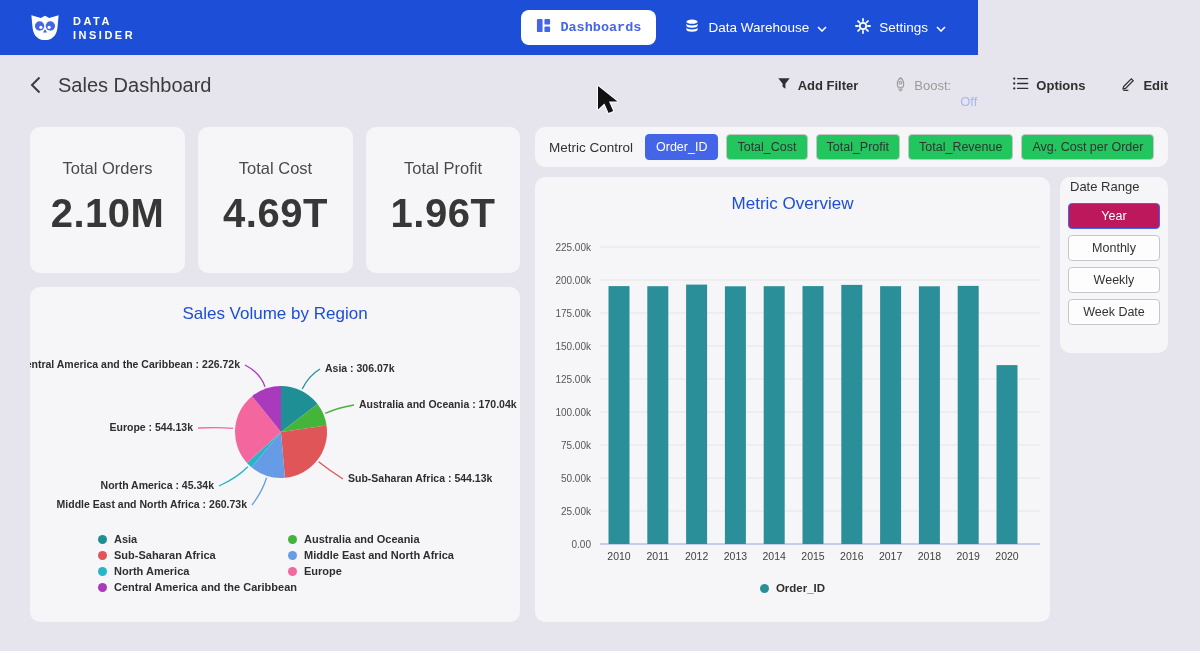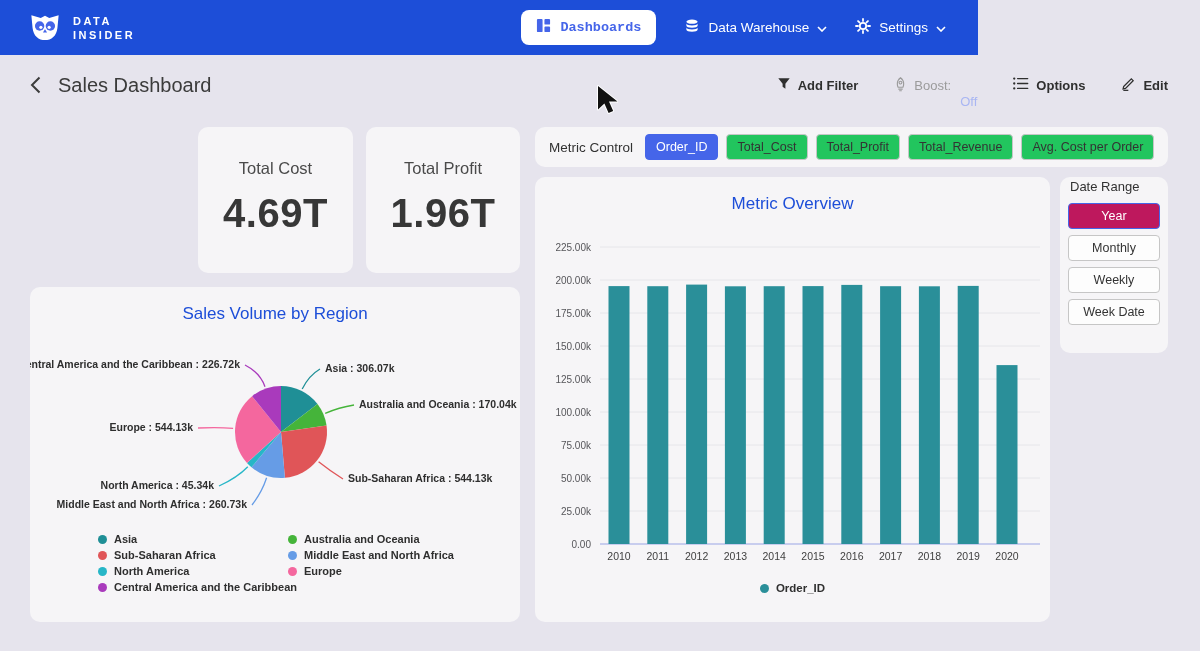--- a/index.html
+++ b/index.html
@@ -206,20 +206,24 @@
           <svg width="15" height="15" viewBox="0 0 18 18">
               <path fill="none" stroke="#2f2f2f" stroke-width="1.5" d="M3.2 12.6L12.4 3.4l2.2 2.2-9.2 9.2-2.9.7z"></path>
               <path stroke="#2f2f2f" stroke-width="1.5" d="M2.8 17.2h6"></path>
             </svg>
         </span>
         <span>Edit</span>
       </div>
     </div>
   </div>
 
+  <div class="card kpi-1">
+    <div class="kpi-label">Total Orders</div>
+    <div class="kpi-value">2.10M</div>
+  </div>
   <div class="card kpi-2">
     <div class="kpi-label">Total Cost</div>
     <div class="kpi-value">4.69T</div>
   </div>
   <div class="card kpi-3">
     <div class="kpi-label">Total Profit</div>
     <div class="kpi-value">1.96T</div>
   </div>
 
   <div class="card metric-bar">

